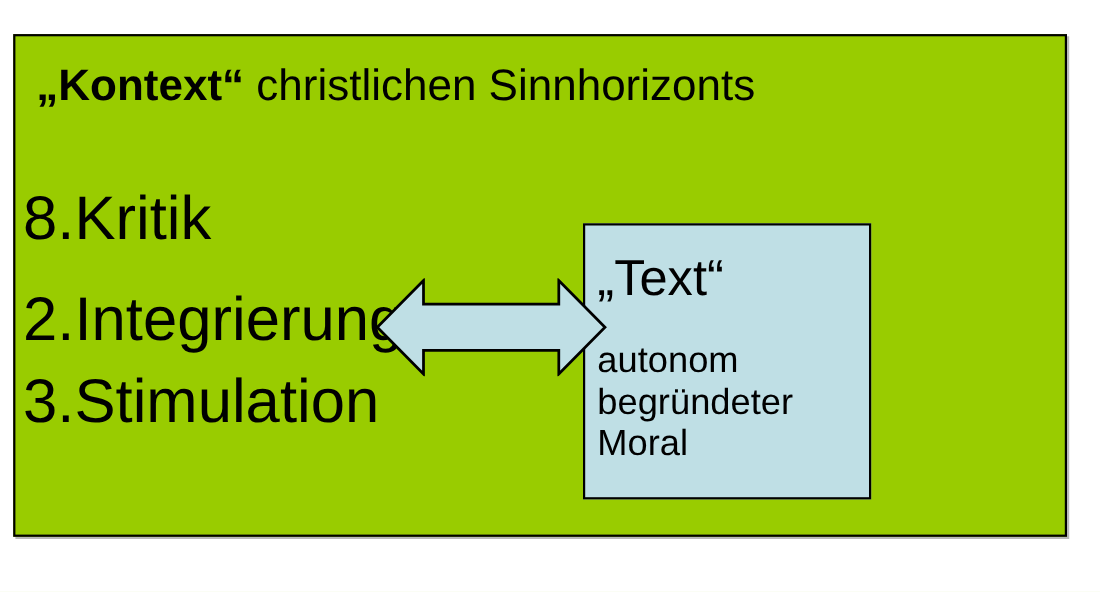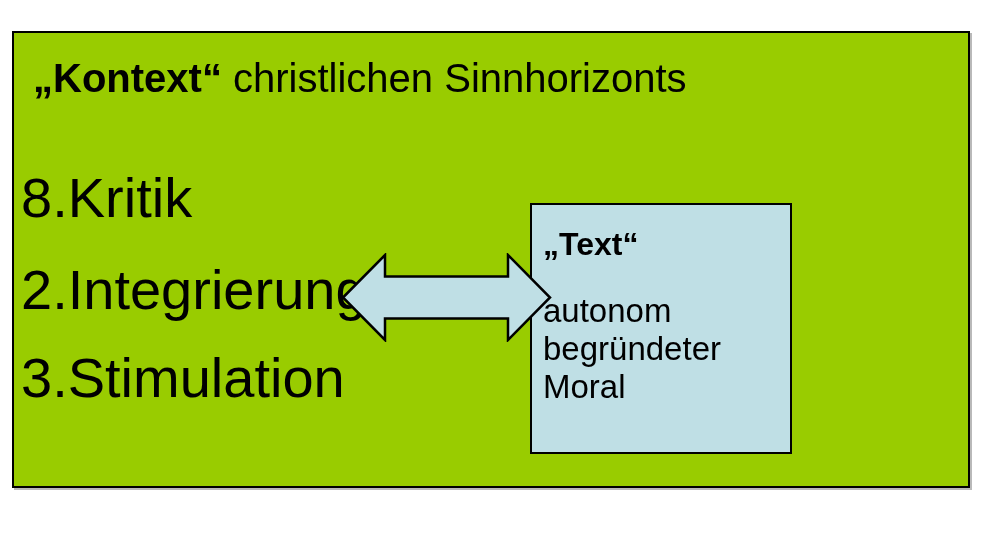--- a/index.html
+++ b/index.html
@@ -39,36 +39,36 @@
   }
   .list-item {
     position: absolute;
     left: 7px;
     font-size: 56px;
     line-height: 1;
     white-space: pre;
   }
   .list-item.i0 { top: 137px; }
   .list-item.i1 { top: 229px; }
-  .list-item.i2 { top: 317px; }
+  .list-item.i2 { top: 304px; }
 
   .text-box {
     position: absolute;
     left: 516px;
     top: 170px;
     width: 262px;
     height: 251px;
     box-sizing: border-box;
     background: var(--box-blue, #BFDFE5);
     border: 2px solid #000;
     padding: 21px 12px 0 11px;
   }
   .text-box .box-title {
-    font-weight: bold;
-    font-size: 32px;
+    font-weight: normal;
+    font-size: 46px;
     line-height: 1.15;
   }
   .text-box .box-body {
     margin-top: 29px;
     font-size: 33px;
     line-height: 1.16;
   }
   .arrow-wrap {
     position: absolute;
     left: 327px;

